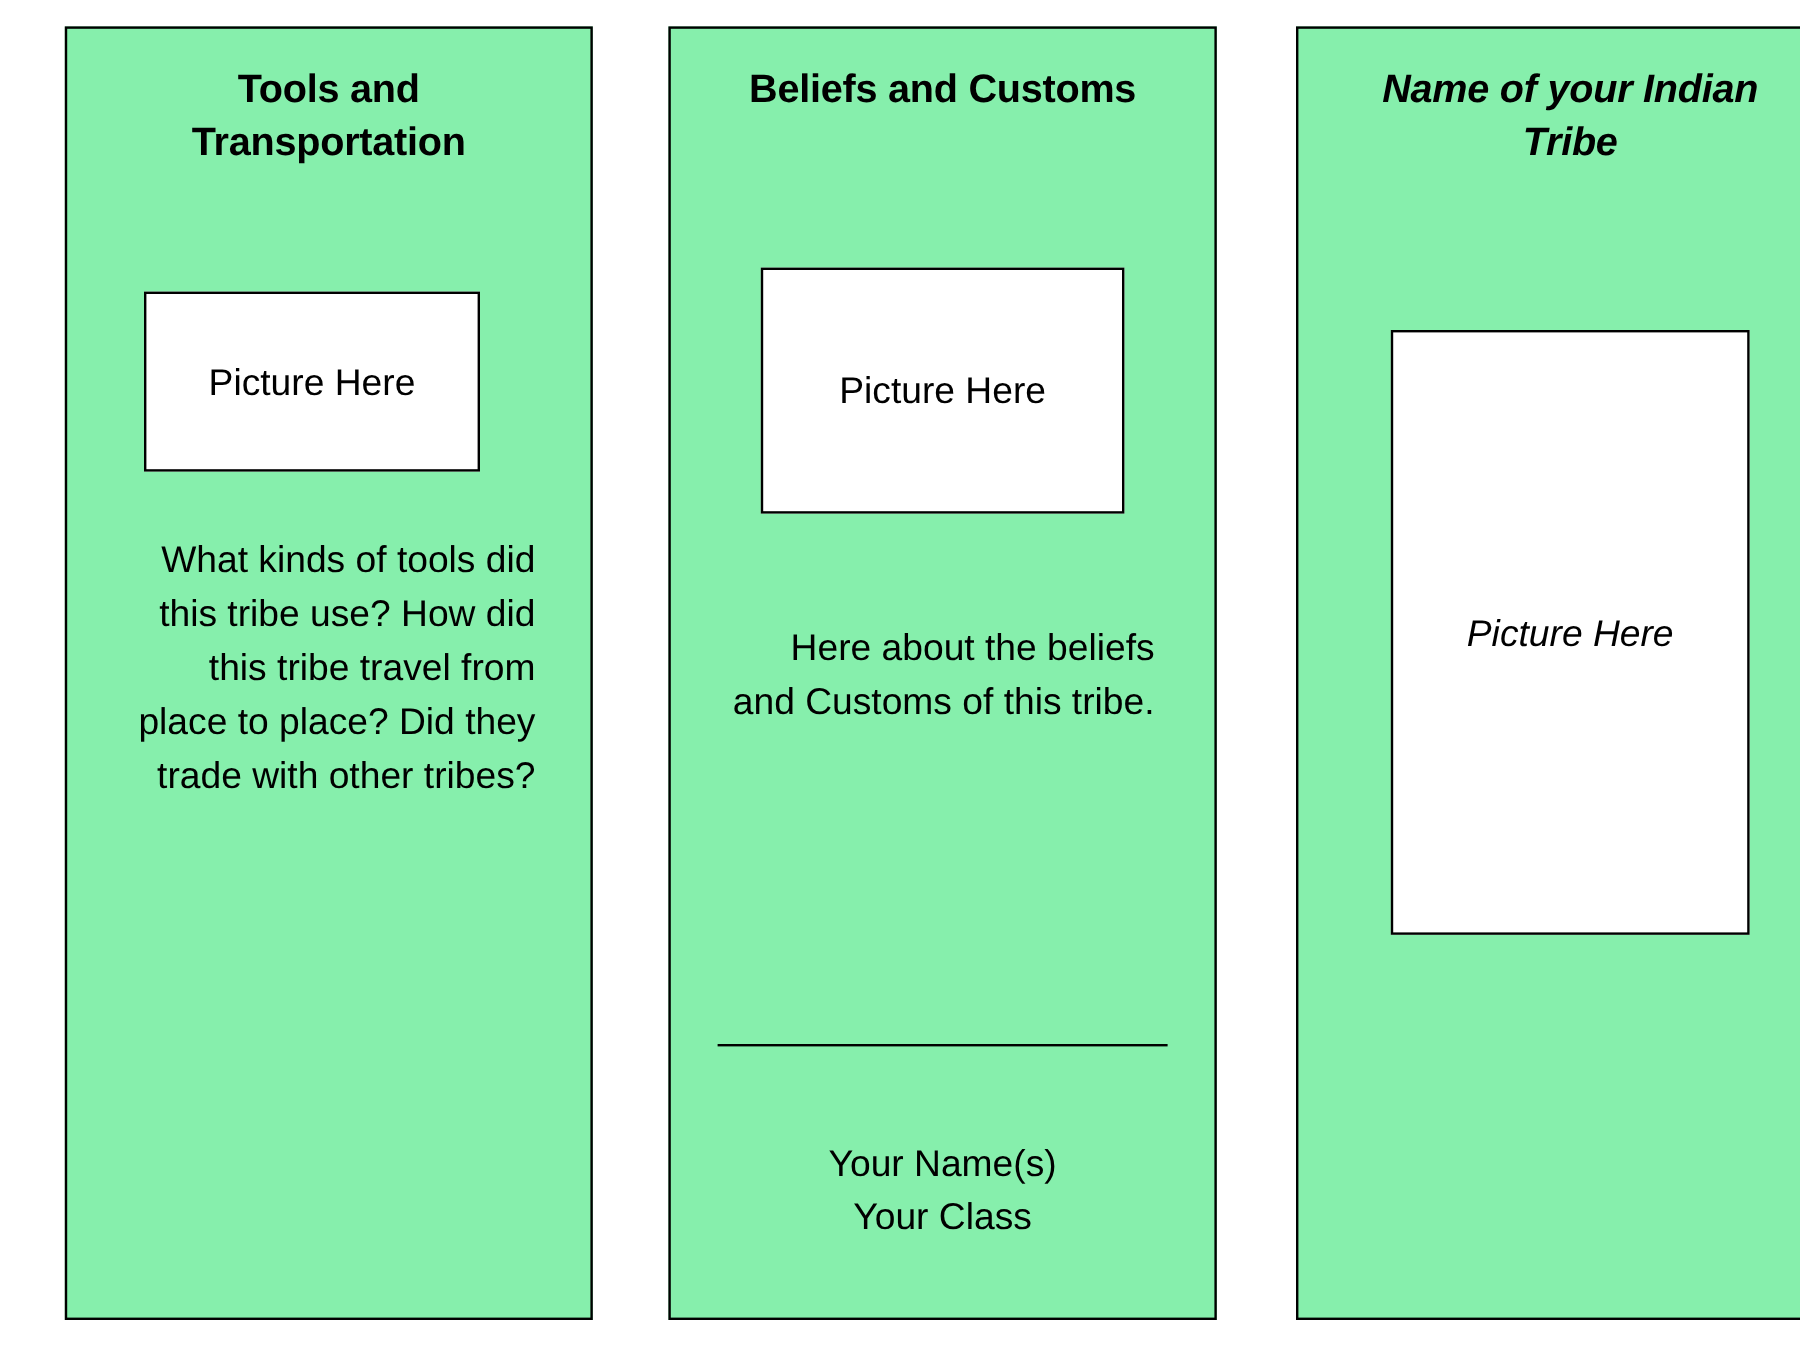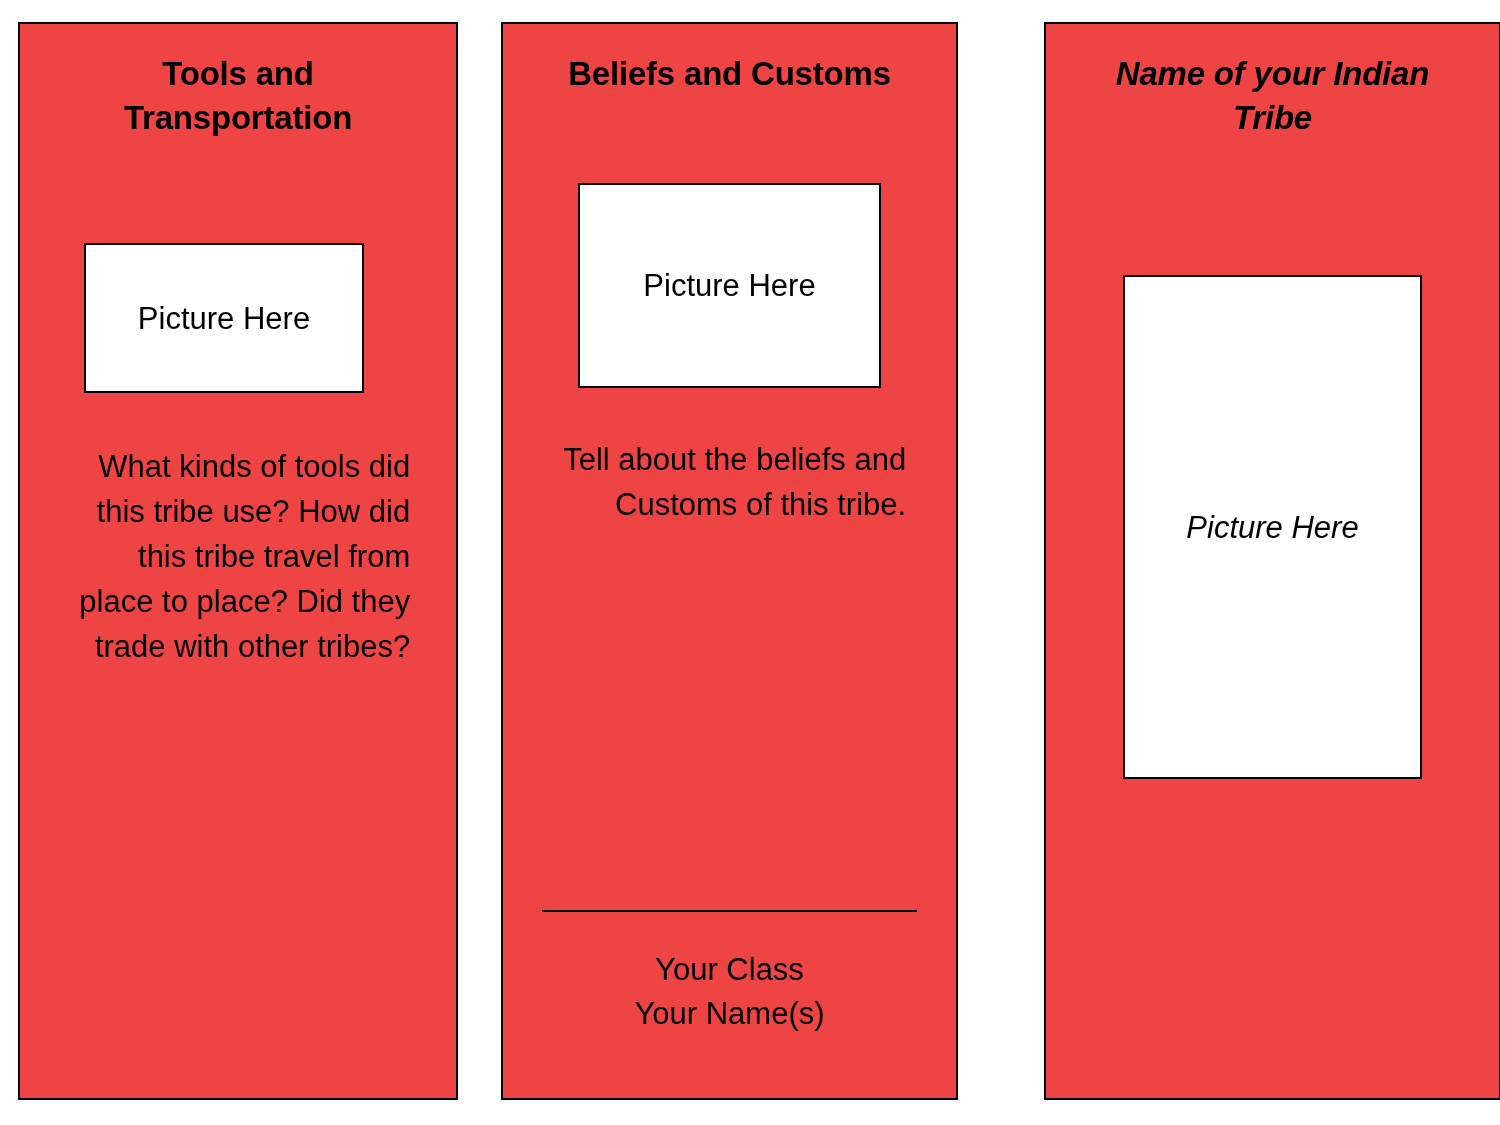--- a/index.html
+++ b/index.html
@@ -20,29 +20,30 @@
     width: 1500px;
     height: 1125px;
     box-sizing: border-box;
   }
 
   .panel {
     position: absolute;
     top: 22px;
     height: 1078px;
     border: 2px solid #000000;
-    background: #ef4444;
+    background: #86efac;
     box-sizing: border-box;
     display: flex;
     flex-direction: column;
     align-items: center;
+    margin-left: 36px;
   }
 
   .panel-1 { left: 18px;   width: 440px; }
-  .panel-2 { left: 501px;  width: 457px; }
+  .panel-2 { left: 521px;  width: 457px; gap: 40px; }
   .panel-3 { left: 1044px; width: 457px; font-style: italic; }
 
   .panel-title {
     font-size: 33px;
     font-weight: bold;
     line-height: 1.33;
     text-align: center;
     width: 86%;
     margin-top: 28px;
     letter-spacing: -0.2px;
@@ -134,29 +135,29 @@
     <p class="body-text p1-text">What kinds of tools did this tribe use? How did this tribe travel from place to place? Did they trade with other tribes?</p>
   </section>
 
   <section class="panel panel-2">
     <h2 class="panel-title">Beliefs and Customs</h2>
 
     <div class="picture-box p2-pic">
       <span class="picture-box-label">Picture Here</span>
     </div>
 
-    <p class="body-text p2-text">Tell about the beliefs and Customs of this tribe.</p>
+    <p class="body-text p2-text">Here about the beliefs and Customs of this tribe.</p>
 
     <div class="p2-spacer"></div>
 
     <div class="signature-line"></div>
 
     <div class="signature-block">
+      <div>Your Name(s)</div>
       <div>Your Class</div>
-      <div>Your Name(s)</div>
     </div>
   </section>
 
   <section class="panel panel-3">
     <h2 class="panel-title">Name of your Indian Tribe</h2>
 
     <div class="picture-box p3-pic">
       <span class="picture-box-label">Picture Here</span>
     </div>
 

